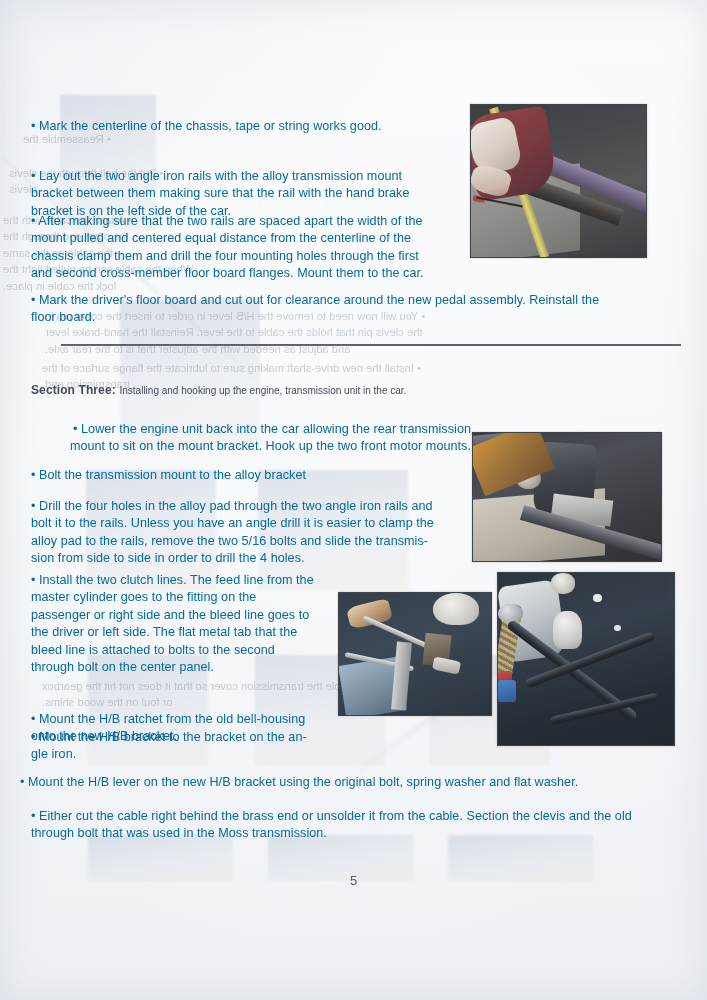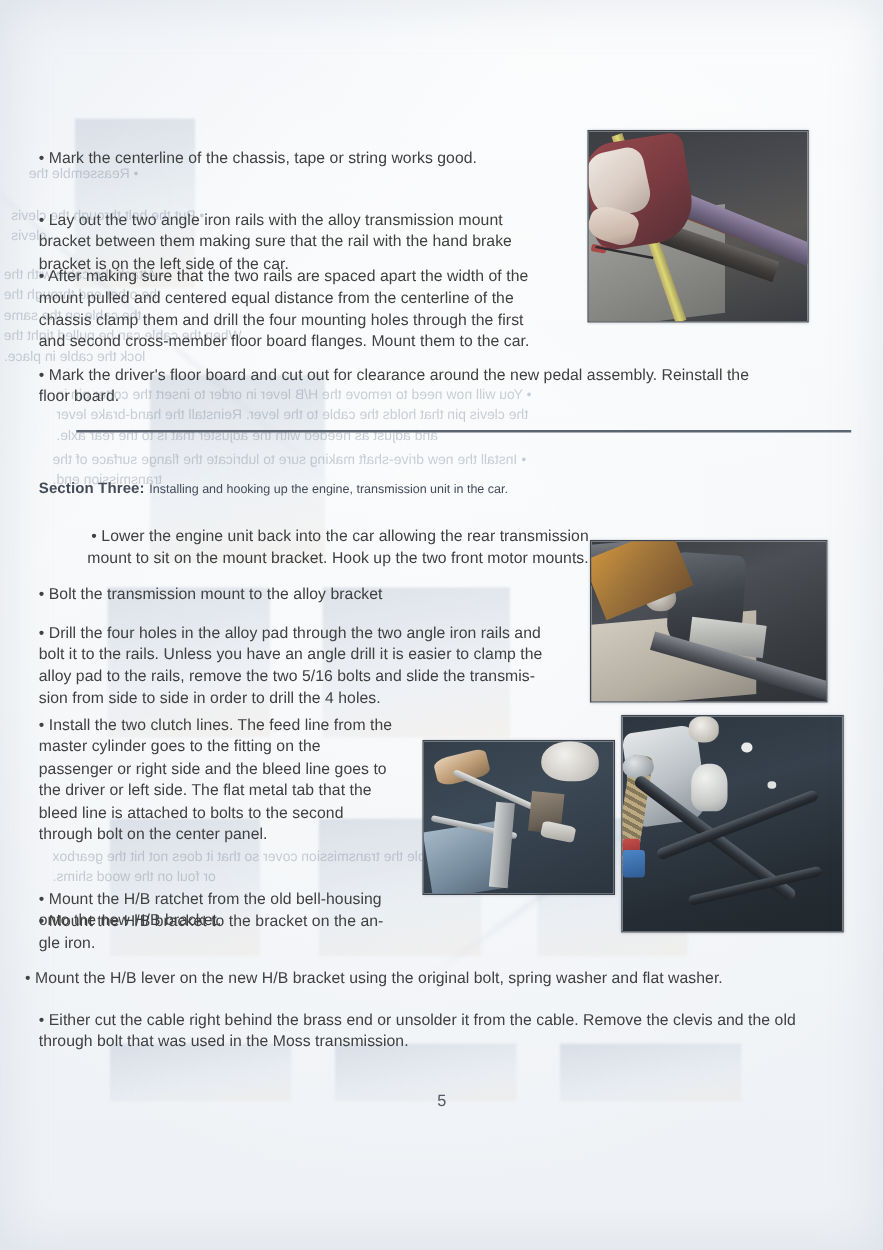--- a/index.html
+++ b/index.html
@@ -87,21 +87,21 @@
 
   
   .content {
     position: relative;
     z-index: 4;
   }
   .para {
     position: absolute;
     font-size: 12.6px;
     line-height: 17.4px;
-    color: #404040;
+    color: #0369a1;
     letter-spacing: 0.05px;
     white-space: pre-wrap;
   }
 
   
   #section-heading {
     position: absolute;
     left: 31px;
     top: 380px;
     font-size: 13.4px;
@@ -527,20 +527,20 @@
 through bolt on the center panel.</div>
 
     <div class="para" style="left:31px; top:683px; width:305px;margin-top:28px;">• Mount the H/B ratchet from the old bell-housing
 onto the new H/B bracket.</div>
 
     <div class="para" style="left:31px; top:729px; width:300px;">• Mount the H/B bracket to the bracket on the an-
 gle iron.</div>
 
     <div class="para" style="left:20px; top:774px; width:640px;">• Mount the H/B lever on the new H/B bracket using the original bolt, spring washer and flat washer.</div>
 
-    <div class="para" style="left:31px; top:808px; width:650px;">• Either cut the cable right behind the brass end or unsolder it from the cable. Remove the clevis and the old
+    <div class="para" style="left:31px; top:808px; width:650px;">• Either cut the cable right behind the brass end or unsolder it from the cable. Section the clevis and the old
 through bolt that was used in the Moss transmission.</div>
 
     <div id="page-number">5</div>
   </div>
 
   <div class="edge-shade"></div>
 </div>
 
 </body></html>

